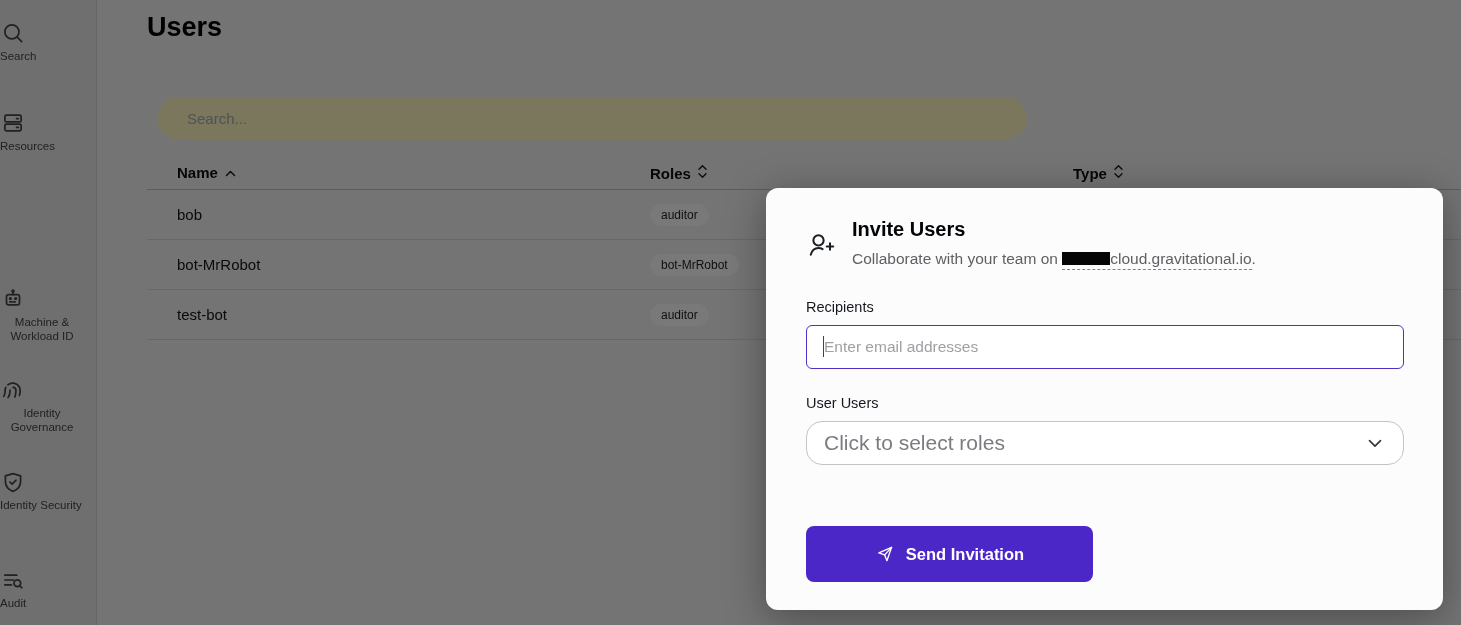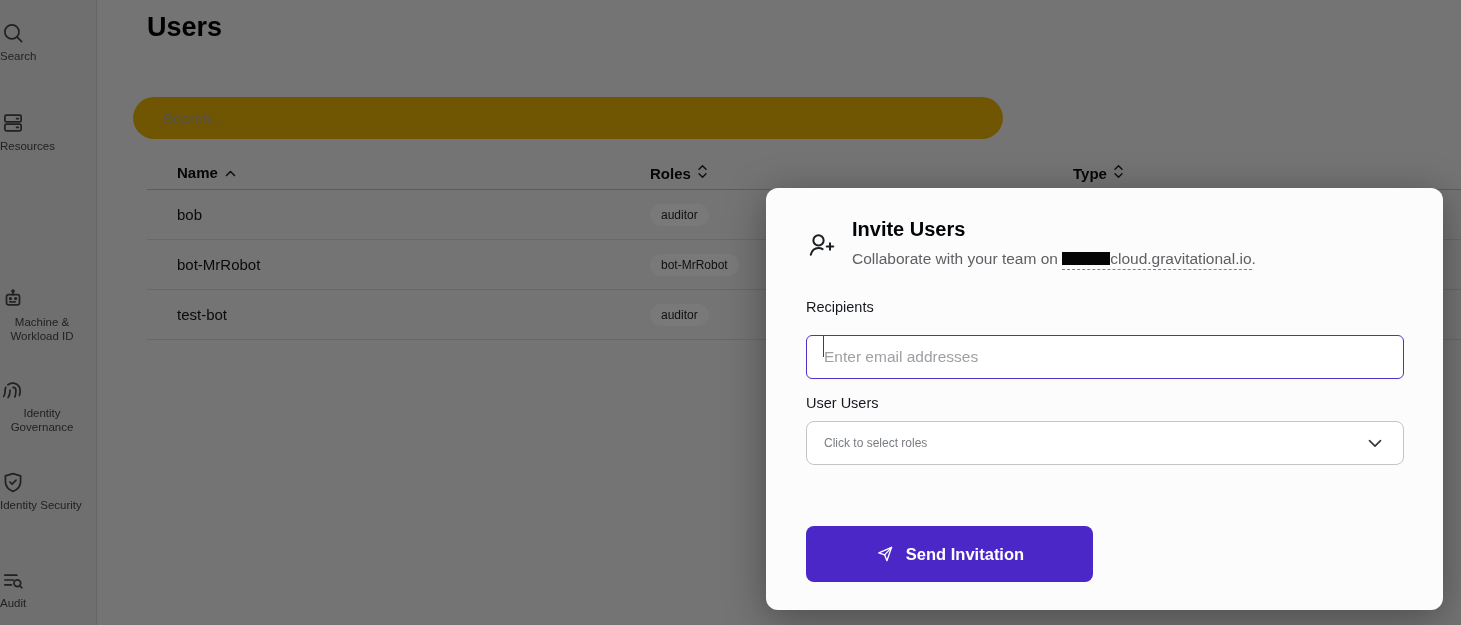--- a/index.html
+++ b/index.html
@@ -9,45 +9,45 @@
   
   .sidebar { position:absolute; left:0; top:0; bottom:0; width:97px; background:#E9E9EB; border-right:1px solid #D5D5D8; z-index:1; }
   .nav-item { position:absolute; left:0; width:97px; display:flex; flex-direction:column; align-items:flex-start; gap:3px; color:#44464A; cursor:pointer; }
   .nav-item .nav-label { font-size:11.5px; line-height:14px; text-align:center; max-width:84px; }
   .nav-item svg { display:block; }
   .nav-item.active { left:7px; width:82px; height:82px; background:#DCD8EE; border-radius:8px; justify-content:center; color:#4C30C0; }
 
   
   .main { position:absolute; left:97px; right:0; top:0; bottom:0; }
   .page-title { position:absolute; left:50px; top:12px; font-size:27px; font-weight:700; color:#000; }
-  .search-pill { position:absolute; left:36px; top:97px; width:870px; height:42px; background:#eab308; border:none; border-radius:21px; padding:0 30px; font-size:15px; color:#3A3C3F; font-family:"Liberation Sans", sans-serif; outline:none; }
+  .search-pill { position:absolute; left:60px; top:97px; width:870px; height:42px; background:#fef9c3; border:none; border-radius:21px; padding:0 30px; font-size:15px; color:#3A3C3F; font-family:"Liberation Sans", sans-serif; outline:none; }
   .search-pill::placeholder { color:#A9ABAF; }
 
   .thead { position:absolute; left:50px; right:0; top:162px; height:28px; border-bottom:1px solid #BFC0C4; }
   .th { position:absolute; top:2px; display:flex; align-items:center; gap:6px; font-size:15px; font-weight:700; color:#0C0E10; cursor:pointer; }
   .th-name { left:30px; } .th-roles { left:503px; } .th-type { left:926px; }
   .trow { position:absolute; left:50px; right:0; height:50px; border-bottom:1px solid #D9DADC; display:flex; align-items:center; }
   .row-0 { top:190px; } .row-1 { top:240px; } .row-2 { top:290px; }
   .td-name { position:absolute; left:30px; font-size:15px; color:#13161A; }
   .pill { position:absolute; left:503px; background:#FCFCFD; border-radius:12px; padding:4px 11px; font-size:12px; color:#1E2023; }
 
   
   .overlay { position:absolute; inset:0; background:rgba(0,0,0,0.52); z-index:10; }
   .modal { position:absolute; left:766px; top:188px; width:677px; height:422px; background:#FCFCFD; border-radius:12px; box-shadow:0 8px 40px rgba(0,0,0,0.35); z-index:20; }
   .modal-icon { position:absolute; left:40px; top:42px; color:#1B1F23; }
   .modal-title { position:absolute; left:86px; top:30px; font-size:20px; font-weight:700; color:#020508; }
   .modal-subtitle { position:absolute; left:86px; top:62px; font-size:15.5px; color:#5E6063; }
   .redacted-domain { border-bottom:1px dashed #7F8184; padding-bottom:2px; }
   .redaction-box { display:inline-block; width:48px; height:13px; background:#050505; vertical-align:-1px; }
   .field-label { position:absolute; left:40px; font-size:14.5px; font-weight:500; color:#15191D; }
   .lbl-recipients { top:111px; } .lbl-roles { top:207px; }
-  .email-input { position:absolute; left:40px; top:137px; width:598px; height:44px; border:1px solid #512FC9; border-radius:6px; background:#fff; padding:0 17px; font-size:15.5px; color:#24282C; font-family:"Liberation Sans", sans-serif; outline:none;margin-top:10px; }
+  .email-input { position:absolute; left:40px; top:137px; width:598px; height:44px; border:1px solid #512FC9; border-radius:6px; background:#fff; padding:0 17px; font-size:15.5px; color:#24282C; font-family:"Liberation Sans", sans-serif; outline:none; }
   .email-input::placeholder { color:#9EA0A4; }
   .text-cursor { position:absolute; left:57px; top:148px; width:1px; height:21px; background:#3F4347; z-index:2; }
-  .roles-select { position:absolute; left:40px; top:233px; width:598px; height:44px; border:1px solid #C2C4C7; border-radius:8px; background:#fff; display:flex; align-items:center; padding:0 17px; font-size:12px; color:#797C80; cursor:pointer; }
+  .roles-select { position:absolute; left:40px; top:233px; width:598px; height:44px; border:1px solid #C2C4C7; border-radius:16px; background:#fff; display:flex; align-items:center; padding:0 17px; font-size:21px; color:#797C80; cursor:pointer; }
   .roles-select .chev { margin-left:auto; color:#33373B; display:flex; }
   .btn { position:absolute; top:338px; height:56px; border:none; border-radius:8px; font-size:16.5px; font-weight:700; display:flex; align-items:center; justify-content:center; gap:11px; cursor:pointer; font-family:"Liberation Sans", sans-serif; }
   .btn-send { left:40px; width:287px; background:#4C27C8; color:#FFFFFF; }
   .btn-cancel { left:352px; width:288px; background:#E8E8EA; color:#282B2E; }
 </style>
 </head>
 <body>
 
 <div class="screen">
 

